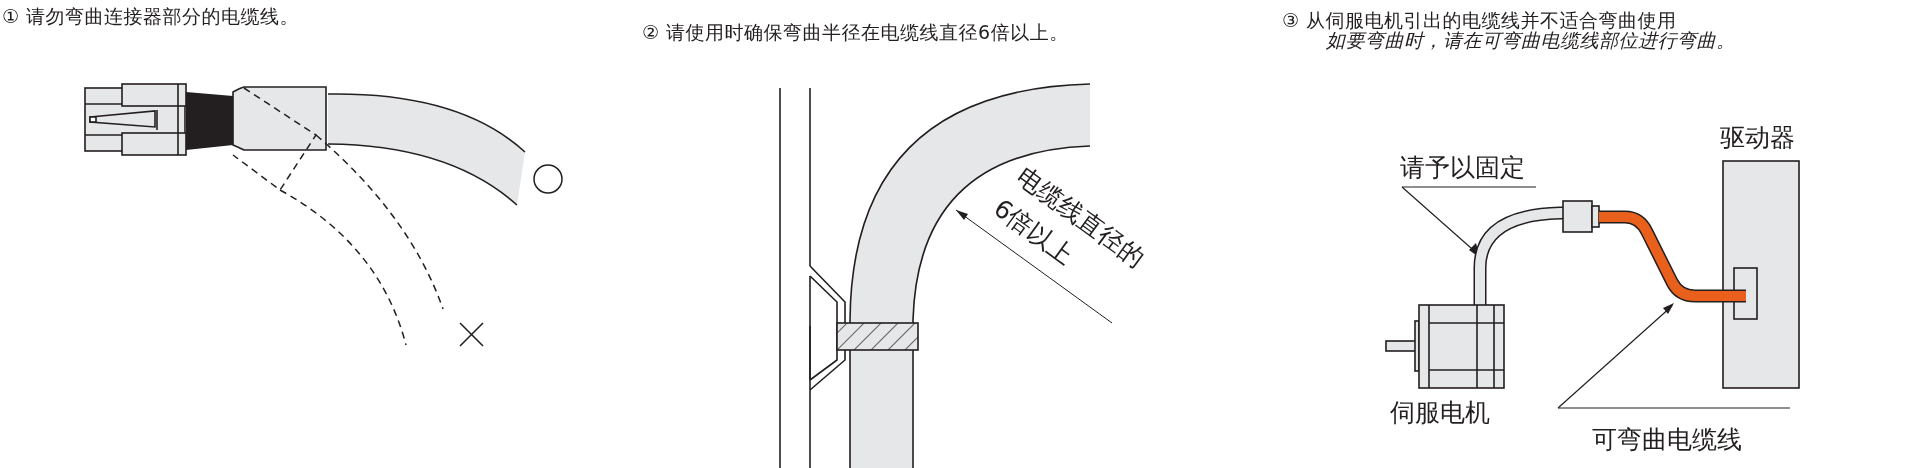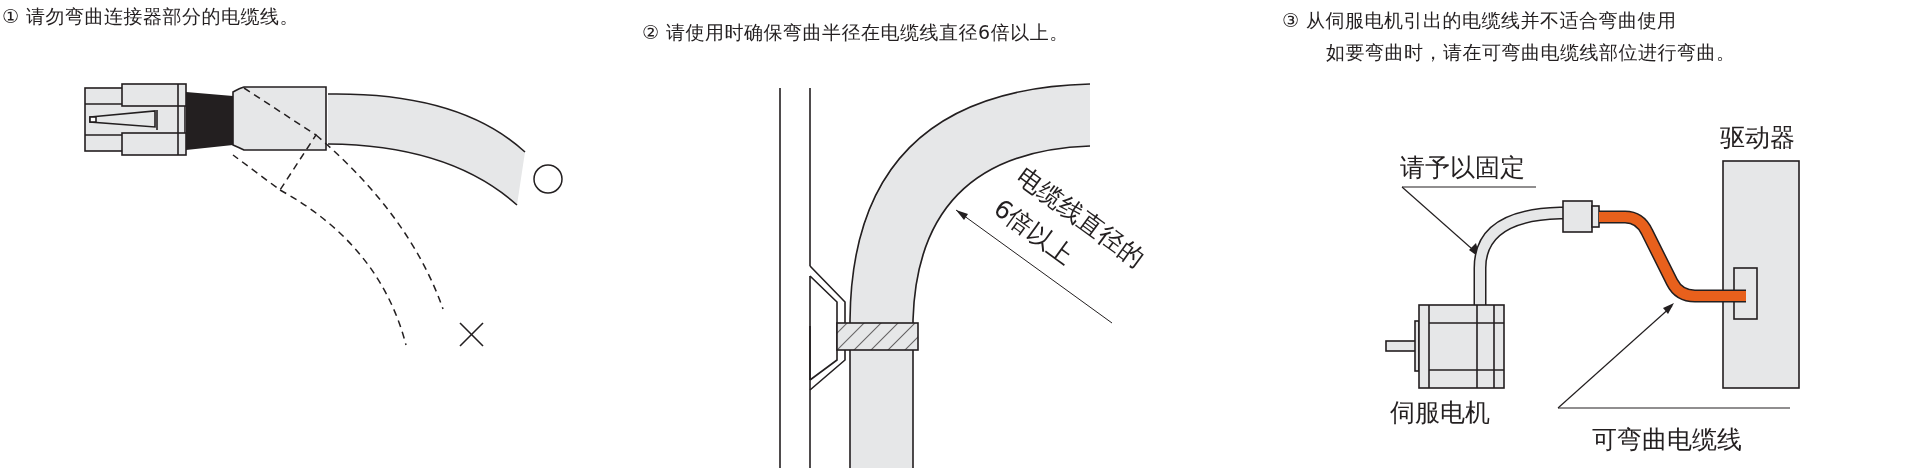--- a/index.html
+++ b/index.html
@@ -2,21 +2,21 @@
 <html><head>
 <meta charset="utf-8">
 <style>
   html, body { margin: 0; padding: 0; background: #ffffff; }
   body { width: 1919px; height: 468px; position: relative; overflow: hidden;
          font-family: "DejaVu Sans", "Liberation Sans", sans-serif; color: #231f20; }
   .caption { position: absolute; font-size: 19px; line-height: 32px; white-space: nowrap; letter-spacing: 0.5px; }
   .cap1 { left: 2px; top: 0px; }
   .cap2 { left: 642px; top: 16px; }
   .cap3 { left: 1282px; top: 4px; }
-  .cap3b { left: 1326px; top: 36px; }
+  .cap3b { left: 1326px; top: 24px; font-style: italic; }
   .panel { position: absolute; }
   svg text { font-family: "DejaVu Sans", "Liberation Sans", sans-serif; fill: #231f20; }
 </style>
 </head>
 <body>
 
 <div class="caption cap1">① 请勿弯曲连接器部分的电缆线。</div>
 <div class="caption cap2">② 请使用时确保弯曲半径在电缆线直径6倍以上。</div>
 <div class="caption cap3">③ 从伺服电机引出的电缆线并不适合弯曲使用</div>
 <div class="caption cap3b">如要弯曲时，请在可弯曲电缆线部位进行弯曲。</div>

